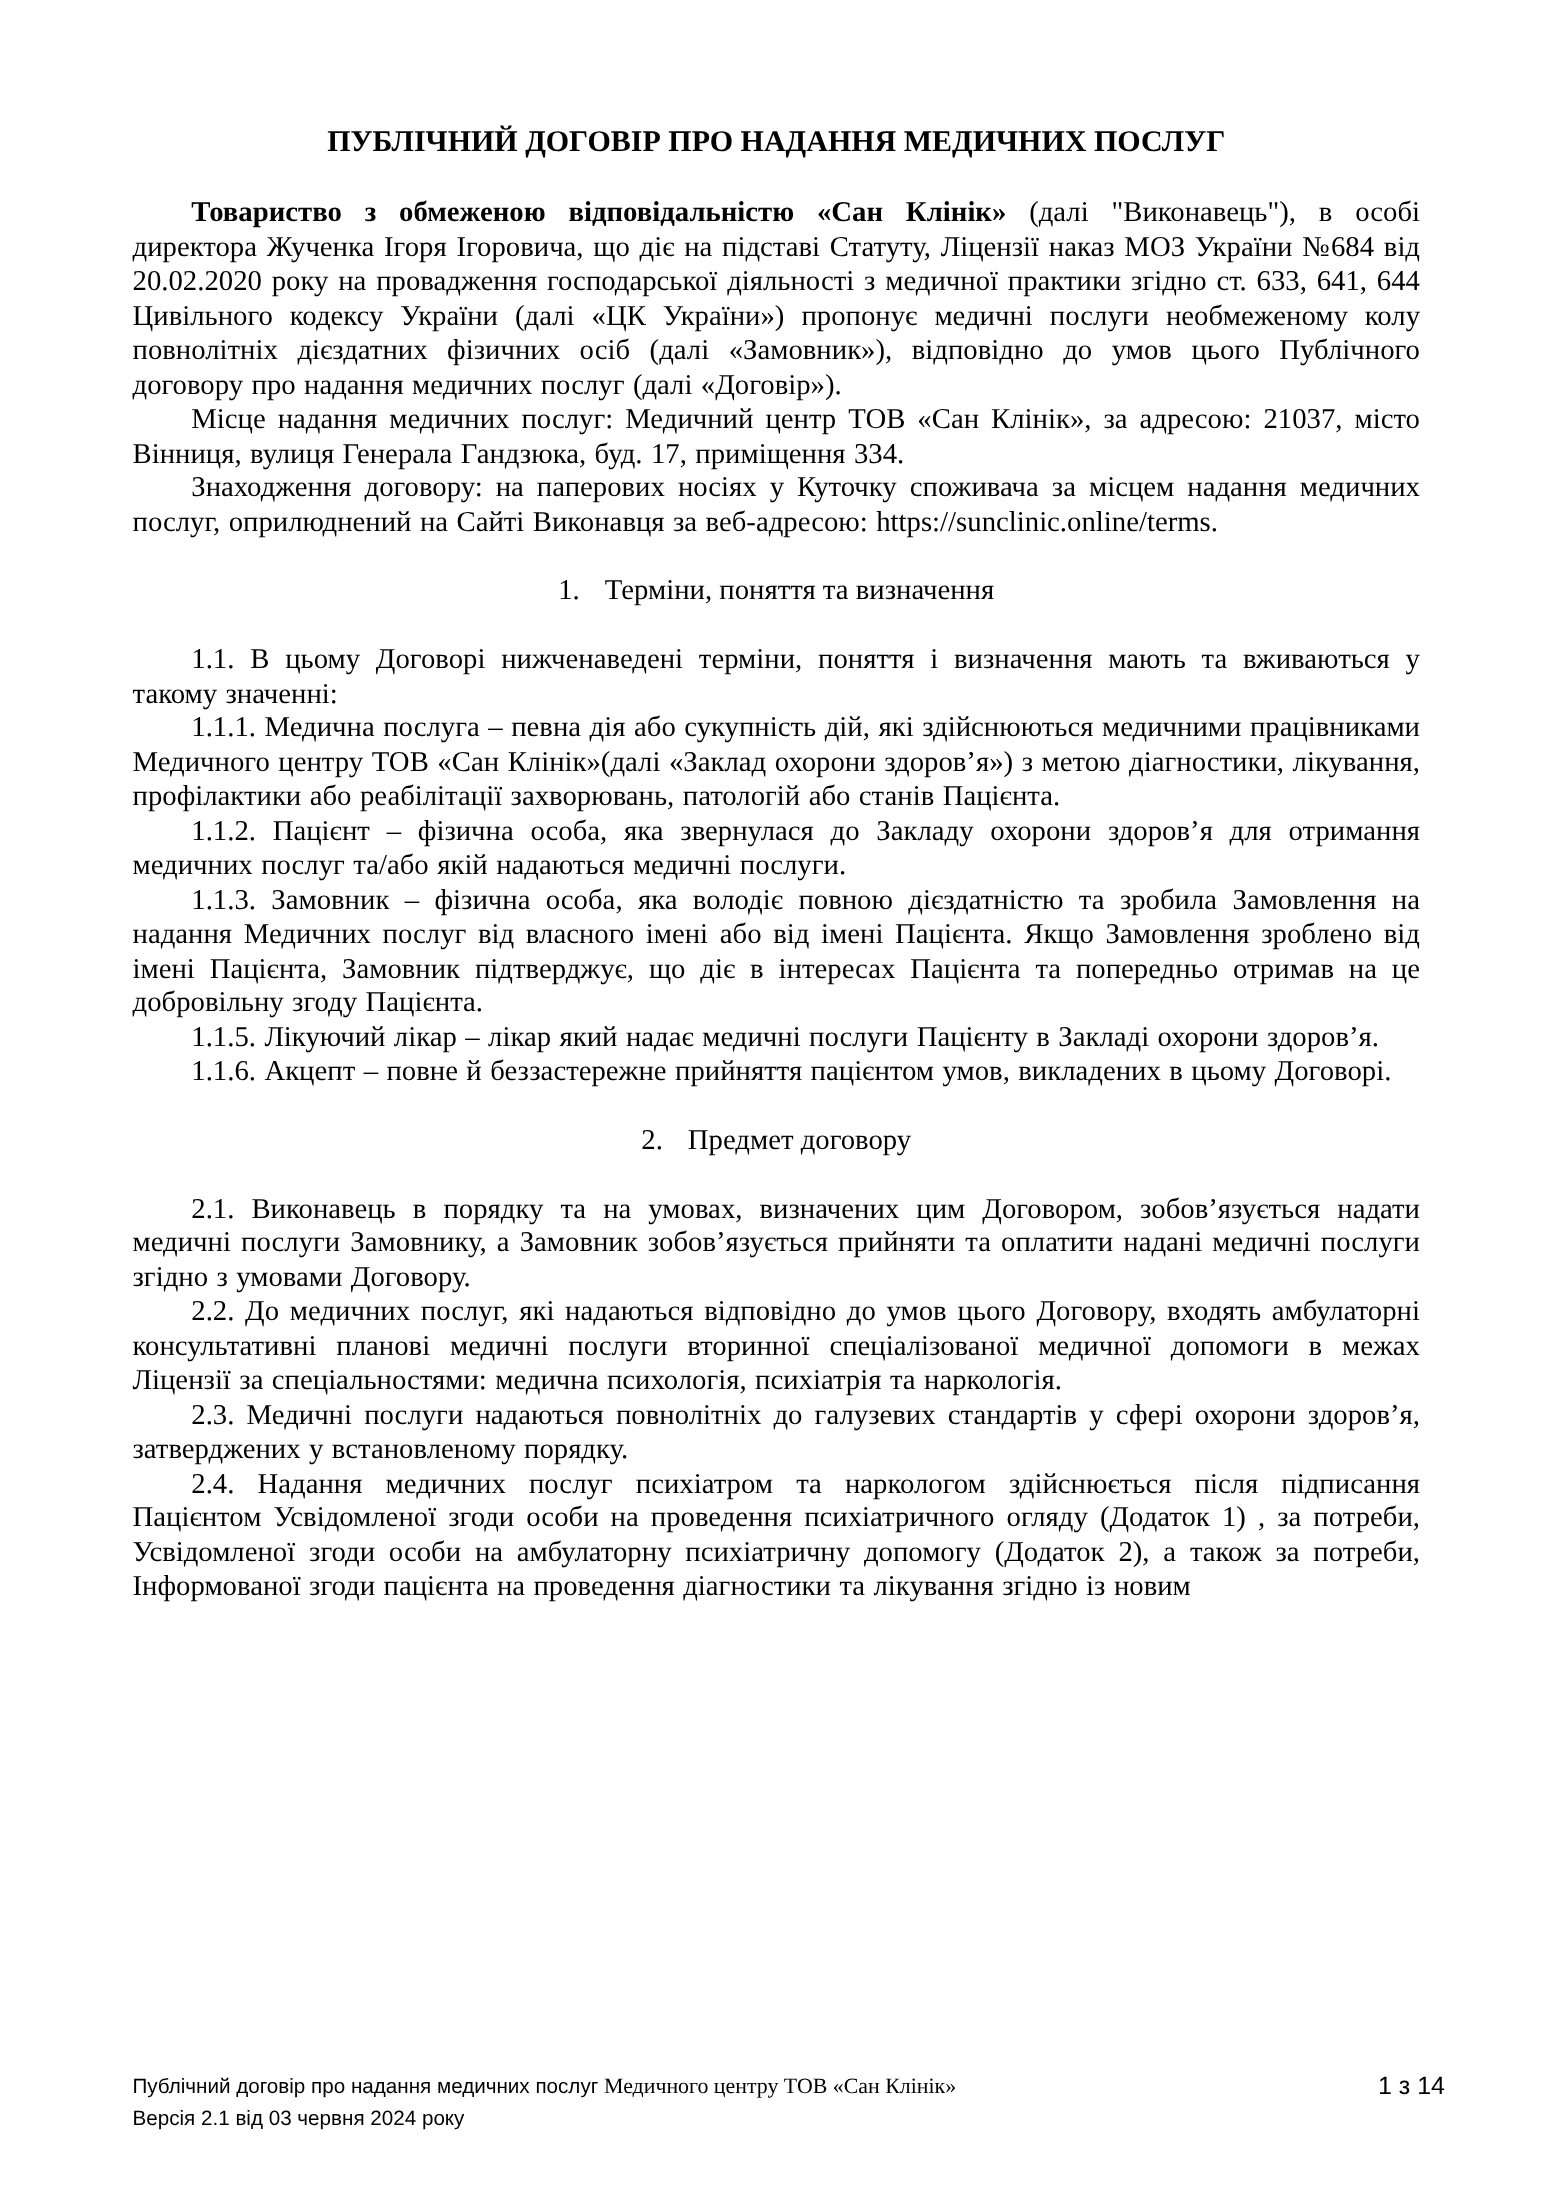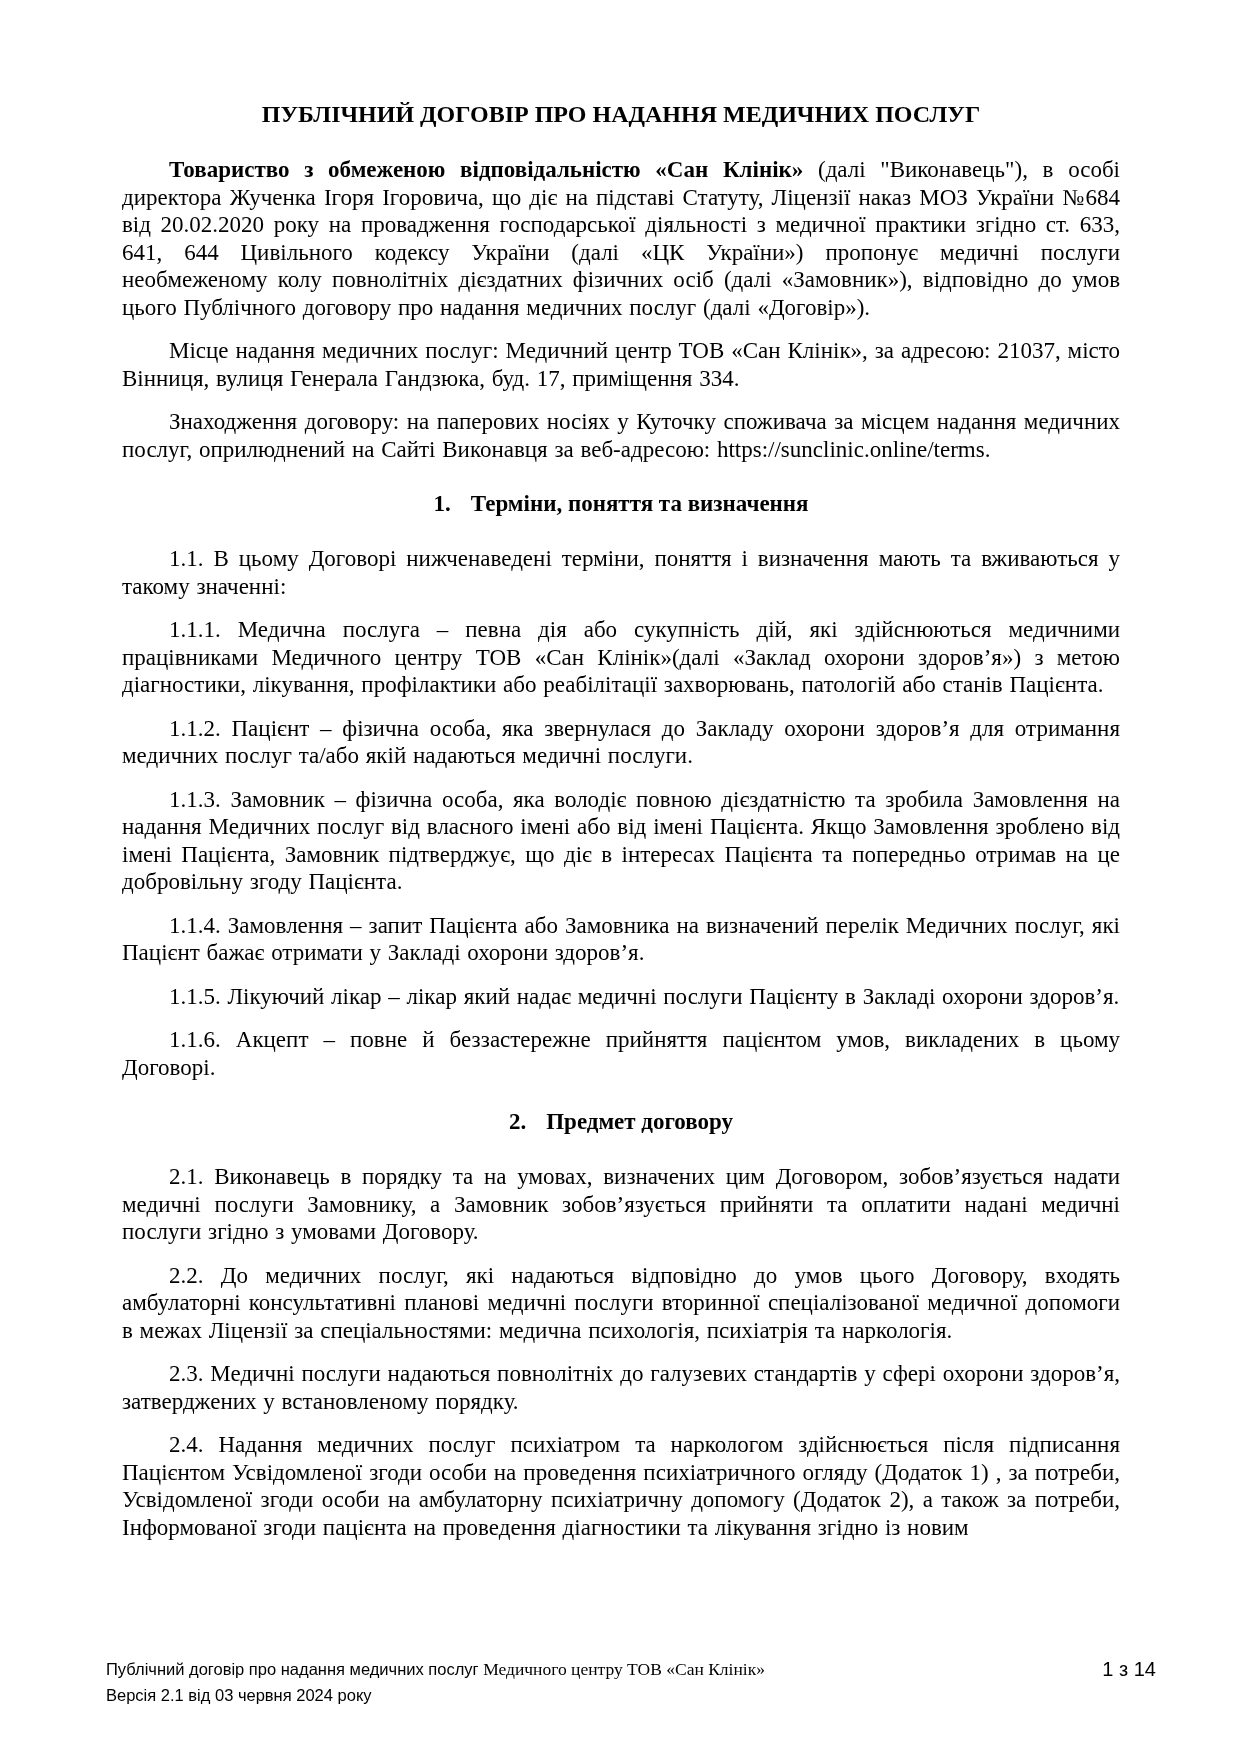--- a/index.html
+++ b/index.html
@@ -19,30 +19,30 @@
     box-sizing: border-box;
   }
   .doc-title {
     text-align: center;
     font-weight: bold;
     font-size: 24px;
     line-height: 28px;
     margin: 0 0 28px 0;
   }
   p.para {
-    margin: 16px;
+    margin: 0;
     font-size: 23px;
     line-height: 27.5px;
     text-align: justify;
     text-indent: 47px;
     word-spacing: 1px;
   }
   .sec-heading {
     text-align: center;
-    font-weight: bold;
+    font-weight: normal;
     font-size: 23px;
     line-height: 28px;
     margin: 27px 0 27px 0;
   }
   .sec-heading .sec-num { margin-right: 20px; }
   .footer {
     position: absolute;
     left: 106px;
     bottom: 46px;
     font-family: "Liberation Sans", sans-serif;
@@ -78,21 +78,20 @@
   <div class="sec-heading"><span class="sec-num">1.</span><span>Терміни, поняття та визначення</span></div>
 
   <p class="para"><span>1.1.</span> <span>В цьому Договорі нижченаведені терміни, поняття і визначення мають та вживаються у такому значенні:</span></p>
 
   <p class="para"><span>1.1.1.</span> <span>Медична послуга – певна дія або сукупність дій, які здійснюються медичними працівниками Медичного центру ТОВ «Сан Клінік»(далі «Заклад охорони здоров’я») з метою діагностики, лікування, профілактики або реабілітації захворювань, патологій або станів Пацієнта.</span></p>
 
   <p class="para"><span>1.1.2.</span> <span>Пацієнт – фізична особа, яка звернулася до Закладу охорони здоров’я для отримання медичних послуг та/або якій надаються медичні послуги.</span></p>
 
   <p class="para"><span>1.1.3.</span> <span>Замовник – фізична особа, яка володіє повною дієздатністю та зробила Замовлення на надання Медичних послуг від власного імені або від імені Пацієнта. Якщо Замовлення зроблено від імені Пацієнта, Замовник підтверджує, що діє в інтересах Пацієнта та попередньо отримав на це добровільну згоду Пацієнта.</span></p>
 
-  <p class="para"><span>1.1.4.</span> <span>Замовлення – запит Пацієнта або Замовника на визначений перелік Медичних послуг, які Пацієнт бажає отримати у Закладі охорони здоров’я.</span></p>
 
   <p class="para"><span>1.1.5.</span> <span>Лікуючий лікар – лікар який надає медичні послуги Пацієнту в Закладі охорони здоров’я.</span></p>
 
   <p class="para"><span>1.1.6.</span> <span>Акцепт – повне й беззастережне прийняття пацієнтом умов, викладених в цьому Договорі.</span></p>
 
   <div class="sec-heading"><span class="sec-num">2.</span><span>Предмет договору</span></div>
 
   <p class="para"><span>2.1.</span> <span>Виконавець в порядку та на умовах, визначених цим Договором, зобов’язується надати медичні послуги Замовнику, а Замовник зобов’язується прийняти та оплатити надані медичні послуги згідно з умовами Договору.</span></p>
 
   <p class="para"><span>2.2.</span> <span>До медичних послуг, які надаються відповідно до умов цього Договору, входять амбулаторні консультативні планові медичні послуги вторинної спеціалізованої медичної допомоги в межах Ліцензії за спеціальностями: медична психологія, психіатрія та наркологія.</span></p>

